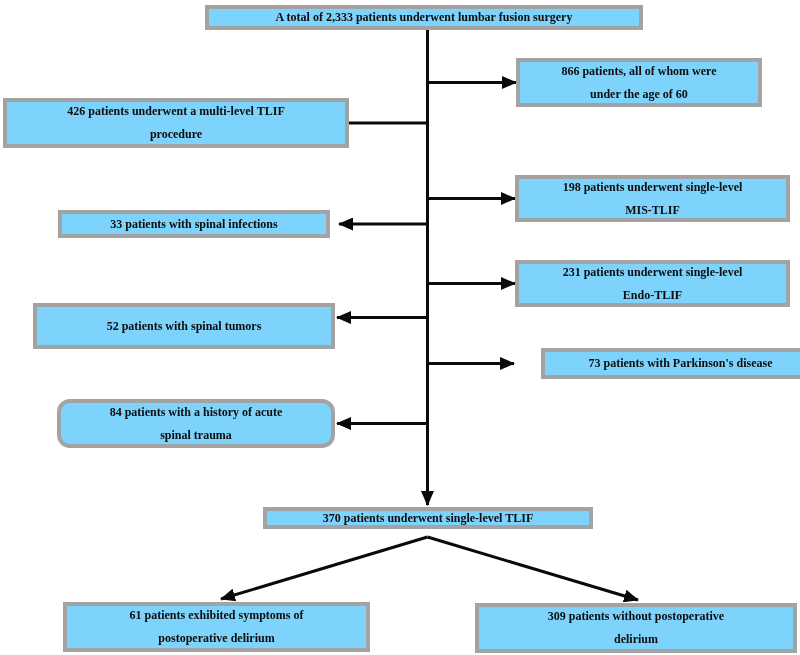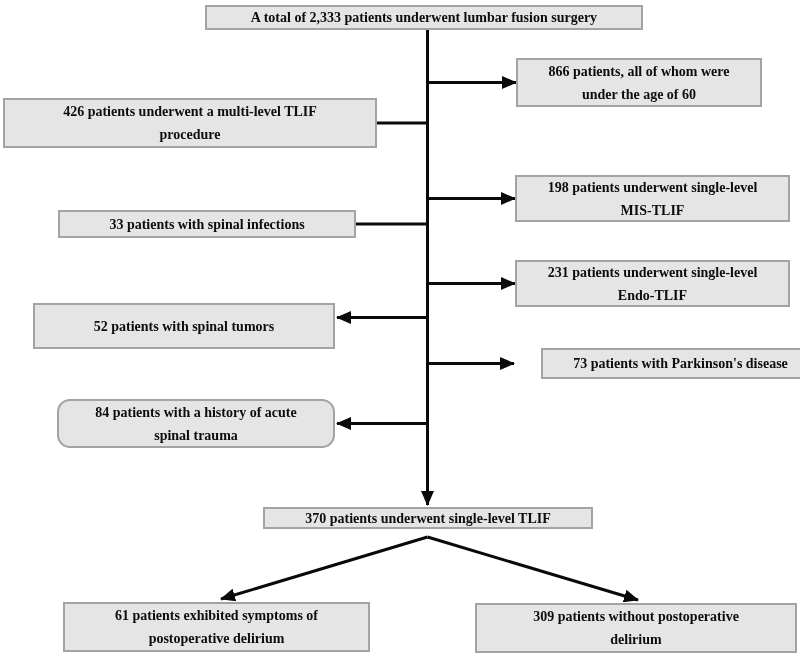--- a/index.html
+++ b/index.html
@@ -23,38 +23,38 @@
     height: 655px;
   }
   #arrows line, #arrows path.conn {
     stroke: #0a0a0a;
     stroke-width: 3;
     fill: none;
   }
   .node {
     position: absolute;
     box-sizing: border-box;
-    border: 2px solid #a3a3a3;
-    background: #e5e5e5;
+    border: 4px solid #a3a3a3;
+    background: #7dd3fc;
     color: #0d0d0d;
     font-weight: bold;
-    font-size: 14px;
+    font-size: 12px;
     line-height: 23px;
     display: flex;
     align-items: center;
     justify-content: center;
     text-align: center;
     white-space: pre;
   }
   
   .n-total        { left:205px; top:5px;   width:438px; height:25px; }
   .n-age          { left:516px; top:58px;  width:246px; height:49px; }
-  .n-multilevel   { left:3px;   top:98px;  width:374px; height:50px; }
+  .n-multilevel   { left:3px;   top:98px;  width:346px; height:50px; }
   .n-mistlif      { left:515px; top:175px; width:275px; height:47px; }
-  .n-infections   { left:58px;  top:210px; width:298px; height:28px; }
+  .n-infections   { left:58px;  top:210px; width:272px; height:28px; }
   .n-endotlif     { left:515px; top:260px; width:275px; height:47px; }
   .n-tumors       { left:33px;  top:303px; width:302px; height:46px; }
   .n-parkinsons   { left:541px; top:348px; width:279px; height:31px; }
   .n-trauma       { left:57px;  top:399px; width:278px; height:49px;border-radius:13px; }
   .n-included     { left:263px; top:507px; width:330px; height:22px; }
   .n-delirium     { left:63px;  top:602px; width:307px; height:50px; }
   .n-nodelirium   { left:475px; top:603px; width:322px; height:50px; }
 </style>
 </head>
 <body>

